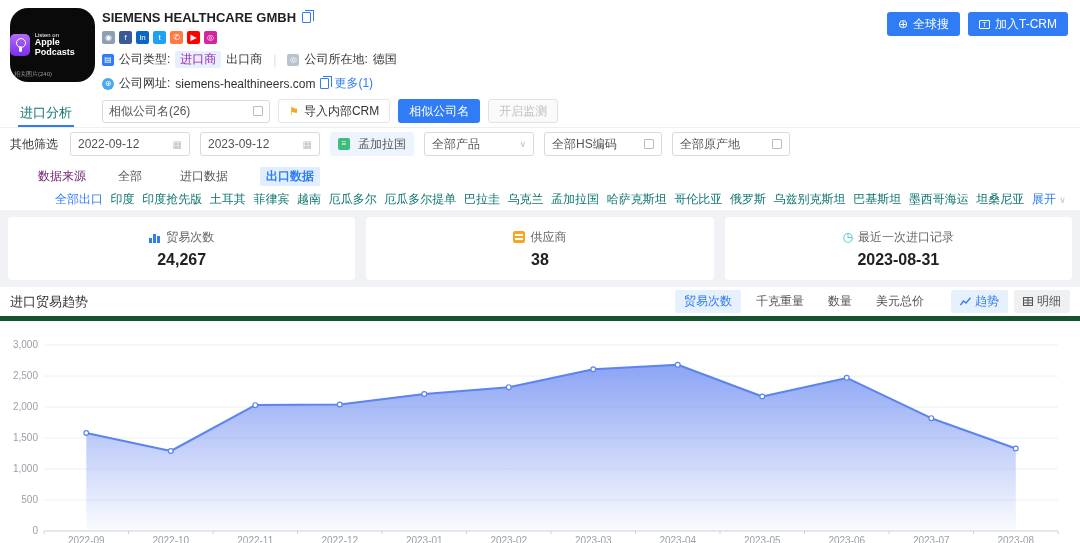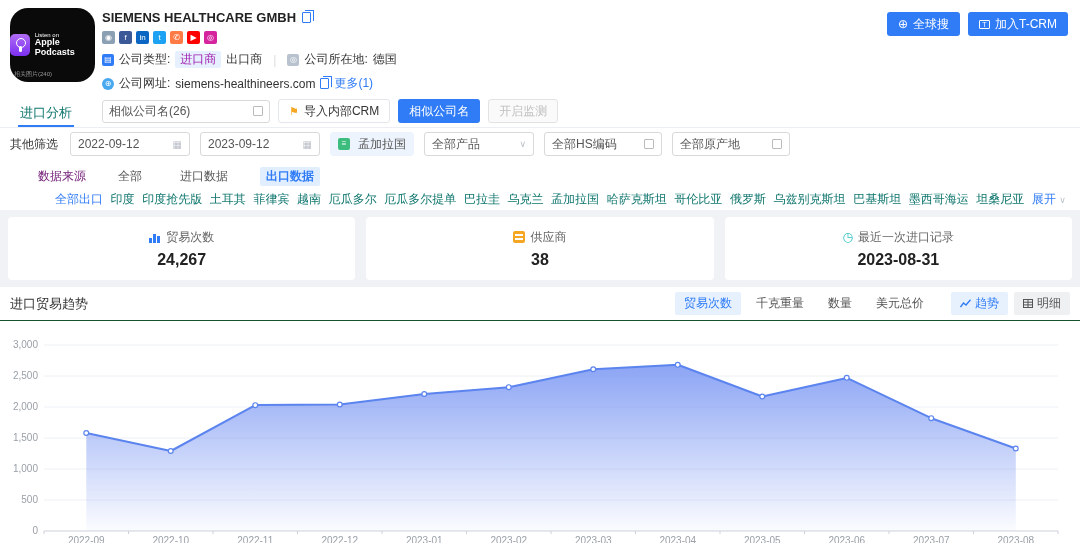--- a/index.html
+++ b/index.html
@@ -86,21 +86,21 @@
   .card-val { font-size:16px; font-weight:bold; color:#222; }
   .ic-bars { width:12px; height:11px; display:flex; align-items:flex-end; gap:1px; }
   .ic-bars i { width:3px; background:#2f7cf6; display:block; }
   .ic-box { width:12px; height:12px; border-radius:2px; background:#f5a623; position:relative; }
   .ic-box::before { content:""; position:absolute; left:2px; top:3px; right:2px; height:1.5px; background:#fff; }
   .ic-box::after { content:""; position:absolute; left:2px; top:7px; right:2px; height:1.5px; background:#fff; }
   .ic-clock { color:#35c3c3; font-size:12px; line-height:12px; }
 
   
   .trendhead { height:34px; display:flex; align-items:center; justify-content:space-between;
-    padding:0 10px; border-bottom:1px solid #14532d; }
+    padding:0 10px; border-bottom:5px solid #14532d; }
   .trend-title { font-size:13px; color:#333; }
   .thr { display:flex; align-items:center; gap:6px; }
   .mbtn { height:23px; padding:0 9px; border-radius:2px; color:#555; display:flex; align-items:center;
     gap:4px; cursor:pointer; background:transparent; }
   .mbtn.sel { background:#e7f1fd; color:#2f7cf6; }
   .mbtn.gray { background:#eef0f2; color:#555; }
   .vgap { width:6px; }
   .chart-wrap { padding:2px 10px 0 4px; }
   svg text { font-family:"Liberation Sans","DejaVu Sans",sans-serif; }
 </style>

